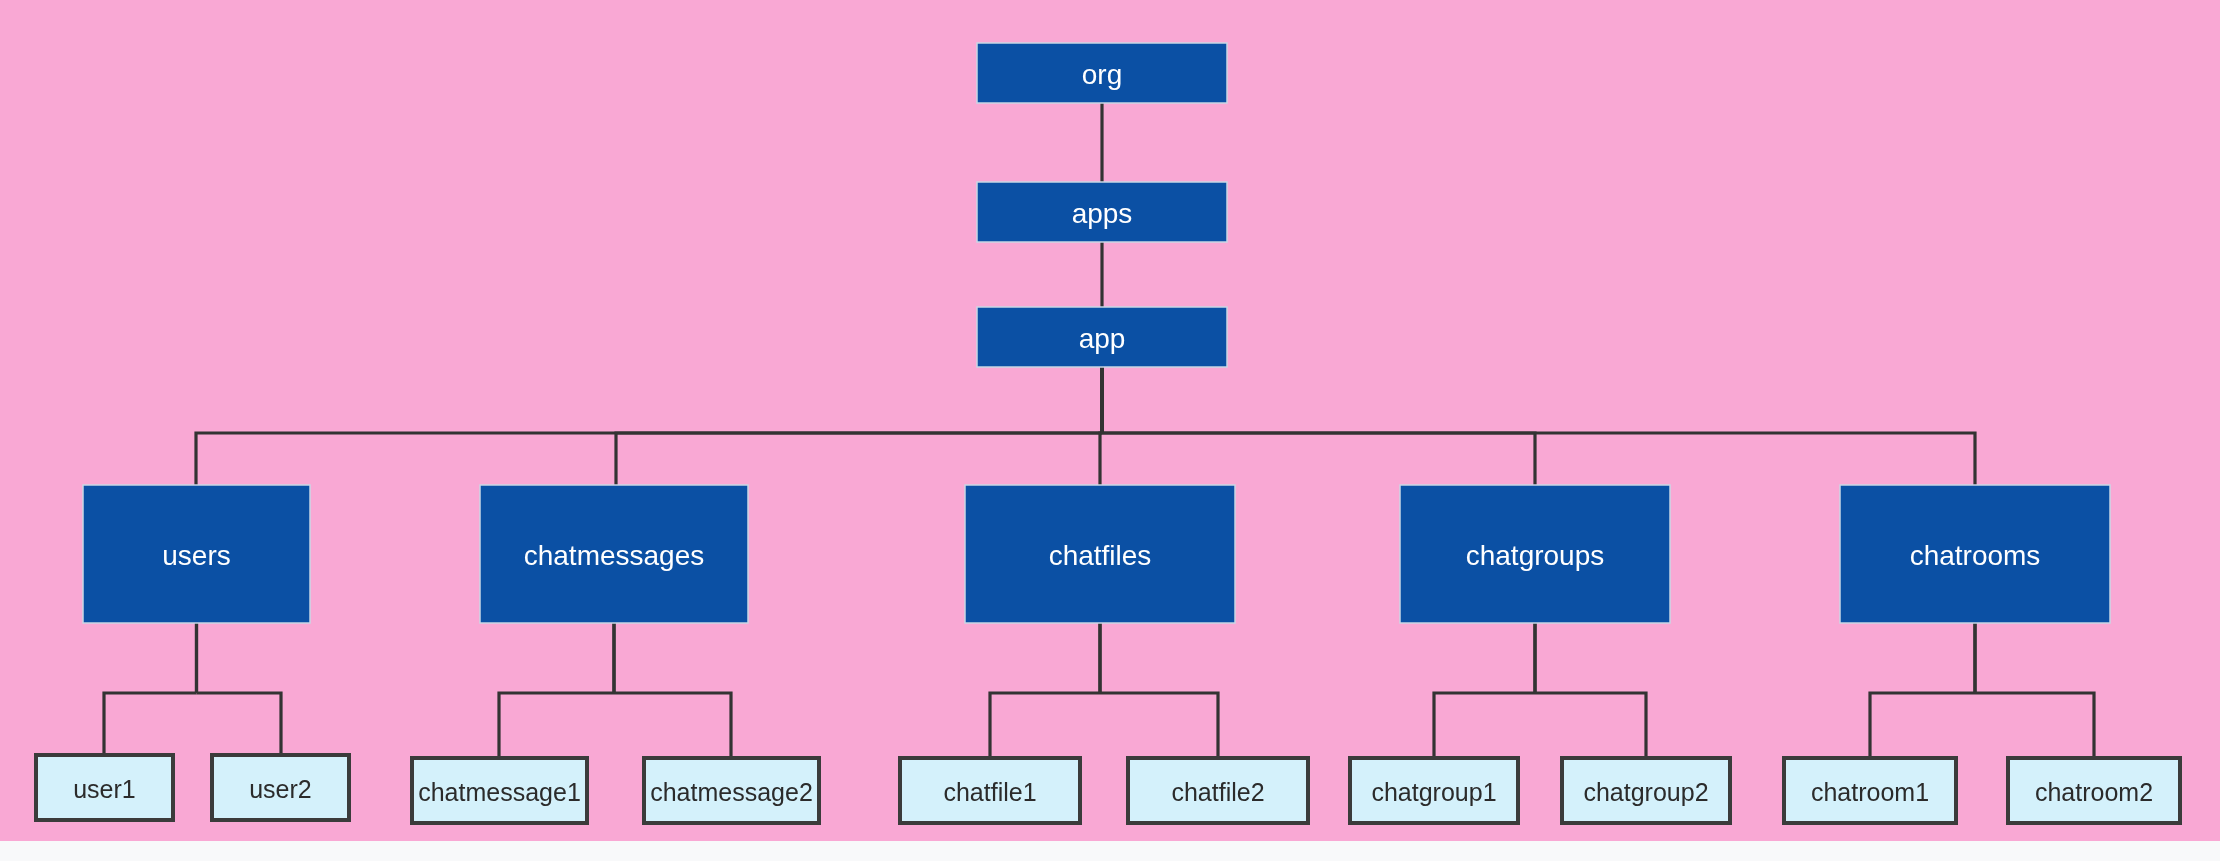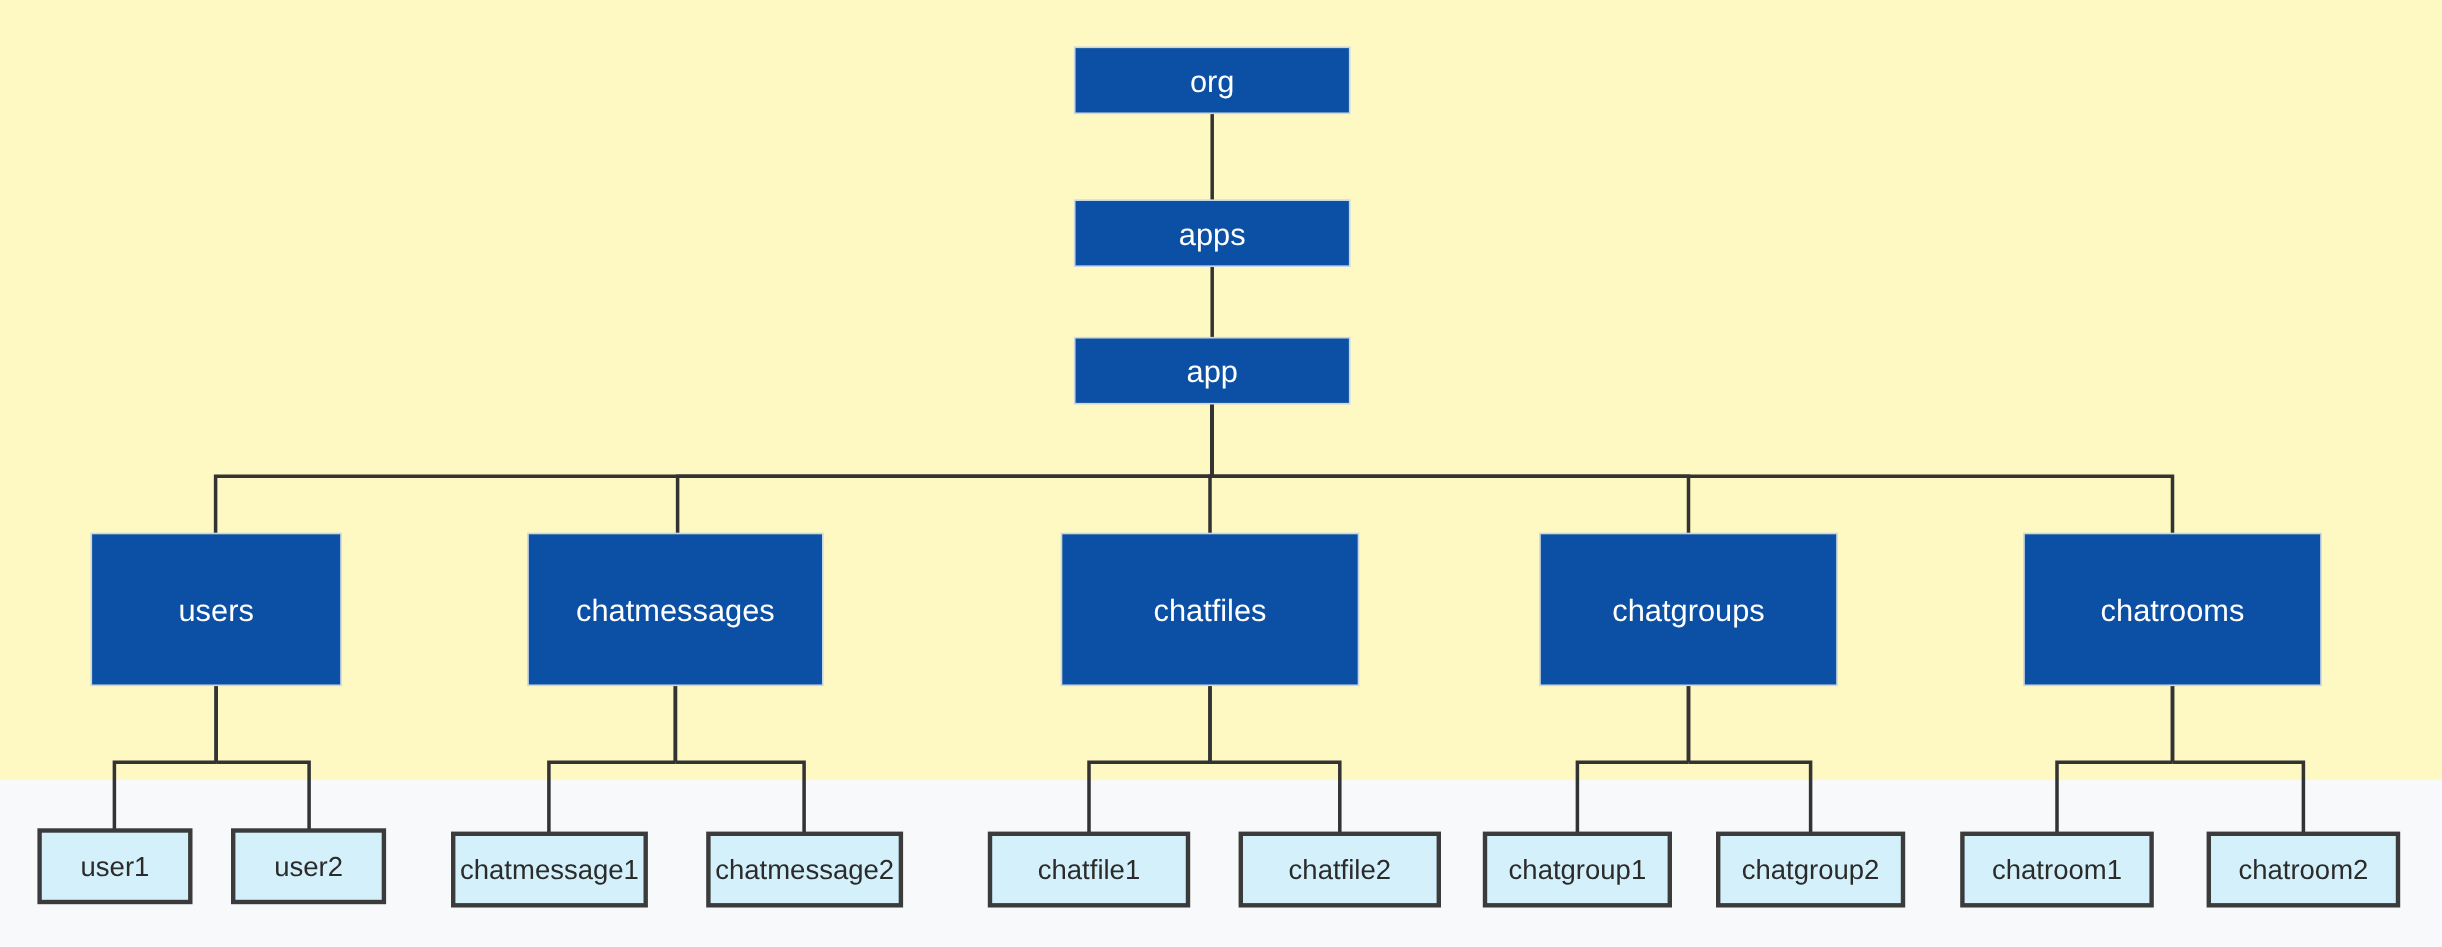--- a/index.html
+++ b/index.html
@@ -9,22 +9,22 @@
   }
   body {
     width: 2220px;
     height: 861px;
     font-family: "Liberation Sans", sans-serif;
     overflow: hidden;
   }
   #diagram-root {
     position: relative;
     width: 2220px;
-    height: 709px;
-    background: #fef9c3;
+    height: 841px;
+    background: #f9a8d4;
   }
   svg#tree-canvas {
     position: absolute;
     top: 0;
     left: 0;
     width: 2220px;
     height: 861px;
     display: block;
   }
   .edge-line {

